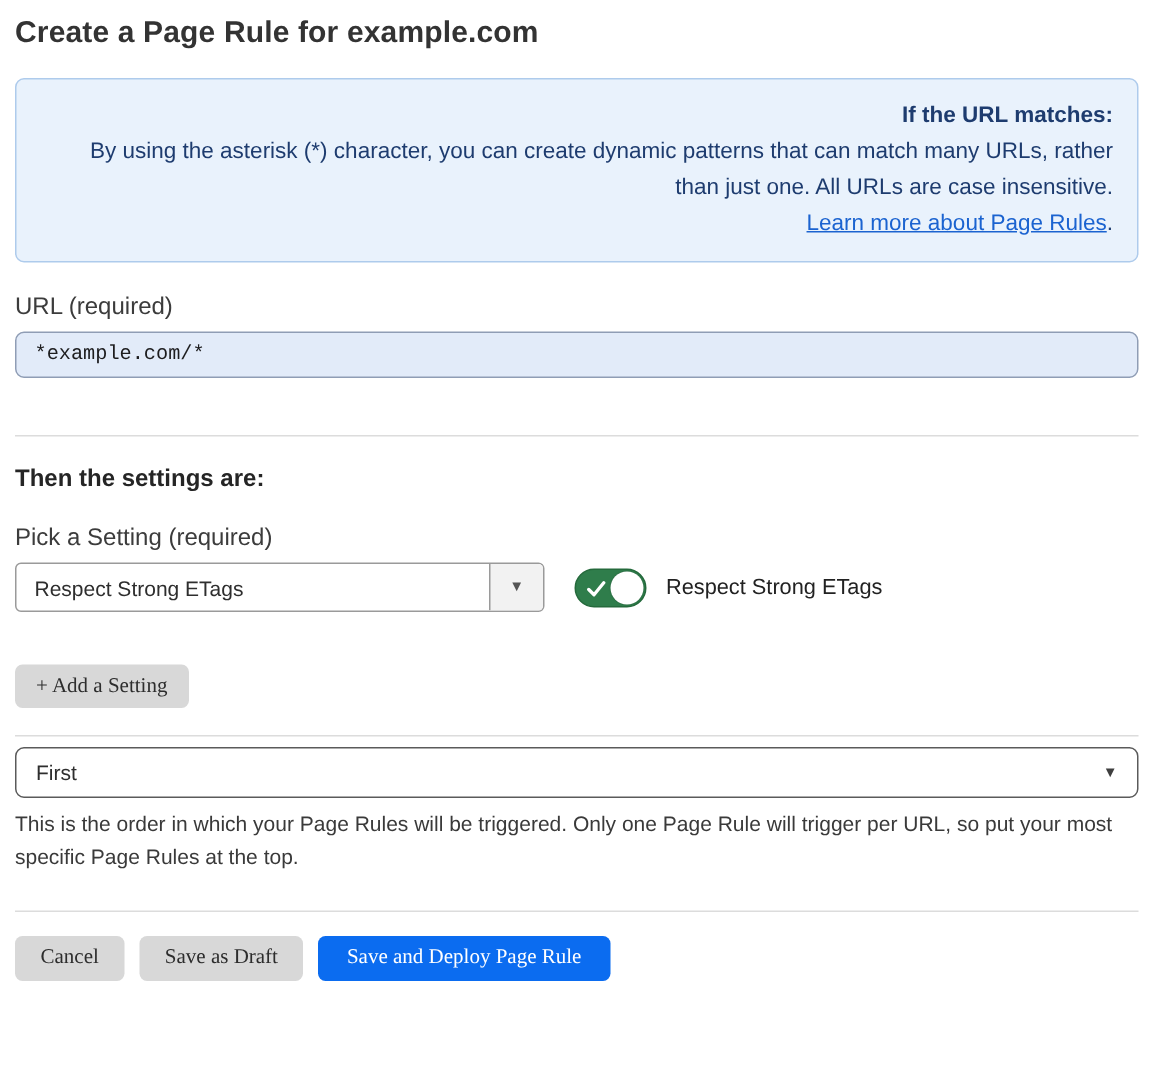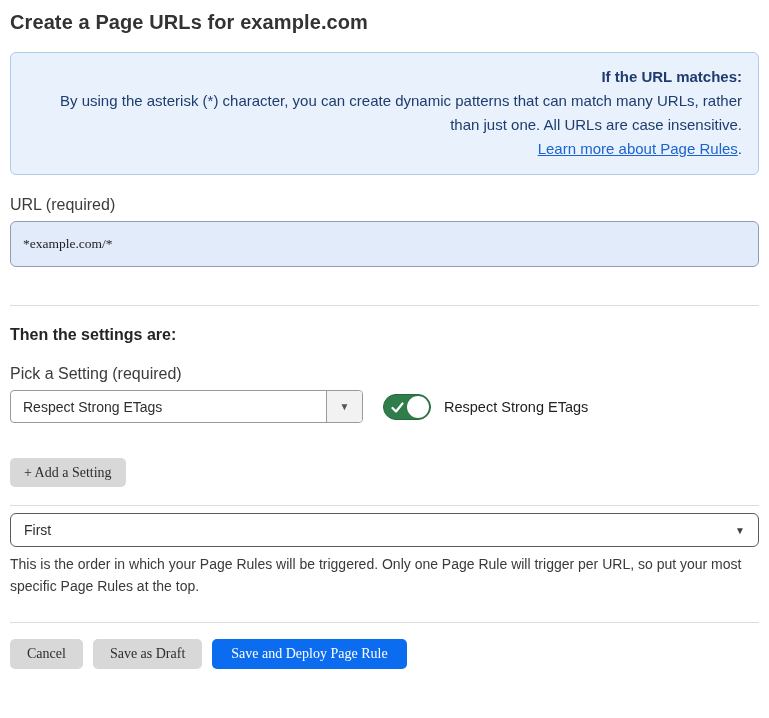--- a/index.html
+++ b/index.html
@@ -40,28 +40,28 @@
 
   .field-label {
     font-size: 16px;
     color: #3c3c3c;
     margin-top: 21px;
   }
 
   .url-input {
     margin-top: 7px;
     width: 100%;
-    height: 46px;
+    height: 31px;
     background: #e2ebf9;
     border: 1px solid #8f9db5;
     border-radius: 6px;
     font-size: 13.5px;
     color: #1d1d1f;
     padding: 0 12px;
-    font-family: Liberation Serif, serif;
+    font-family: Liberation Mono, monospace;
     outline: none;
     display: block;
   }
 
   .divider {
     border: none;
     border-top: 1px solid #dcdcdc;
     height: 0;
   }
   .divider-1 { margin-top: 38px; }
@@ -207,21 +207,21 @@
   .footer-actions .btn + .btn { margin-left: 10px; }
   .cancel-btn { padding: 0 17px; }
   .save-draft-btn { padding: 0 17px; }
   .save-deploy-btn { padding: 0 19px; }
 </style>
 </head>
 <body>
 
 <div class="page">
 
-  <h1 class="page-title">Create a Page URLs for example.com</h1>
+  <h1 class="page-title">Create a Page Rule for example.com</h1>
 
   <div class="info-box">
     <div class="info-heading">If the URL matches:</div>
     <div class="info-body">By using the asterisk (*) character, you can create dynamic patterns that can match many URLs, rather than just one. All URLs are case insensitive.</div>
     <div>
       <a class="info-link">Learn more about Page Rules</a><span class="info-link-suffix">.</span>
     </div>
   </div>
 
   <div class="field-label">URL (required)</div>

